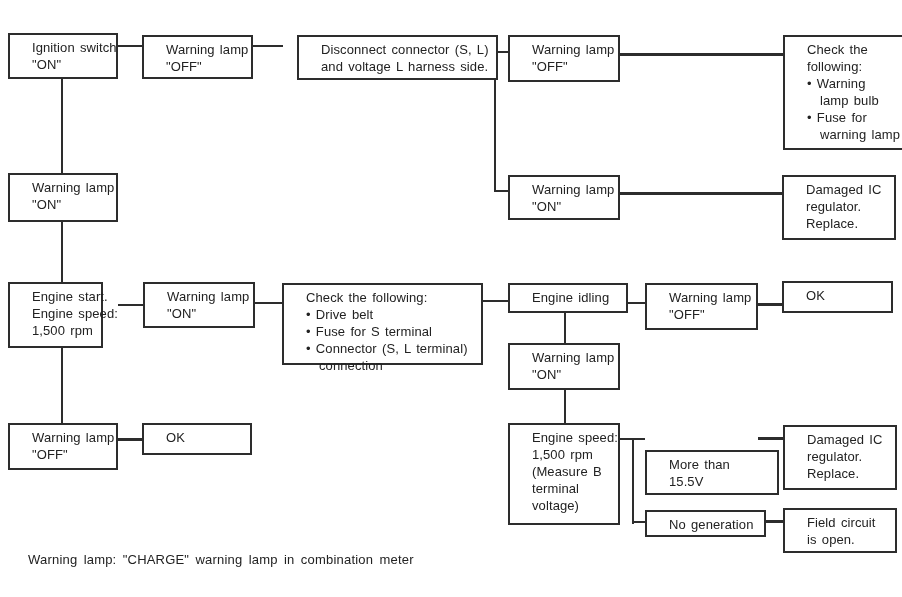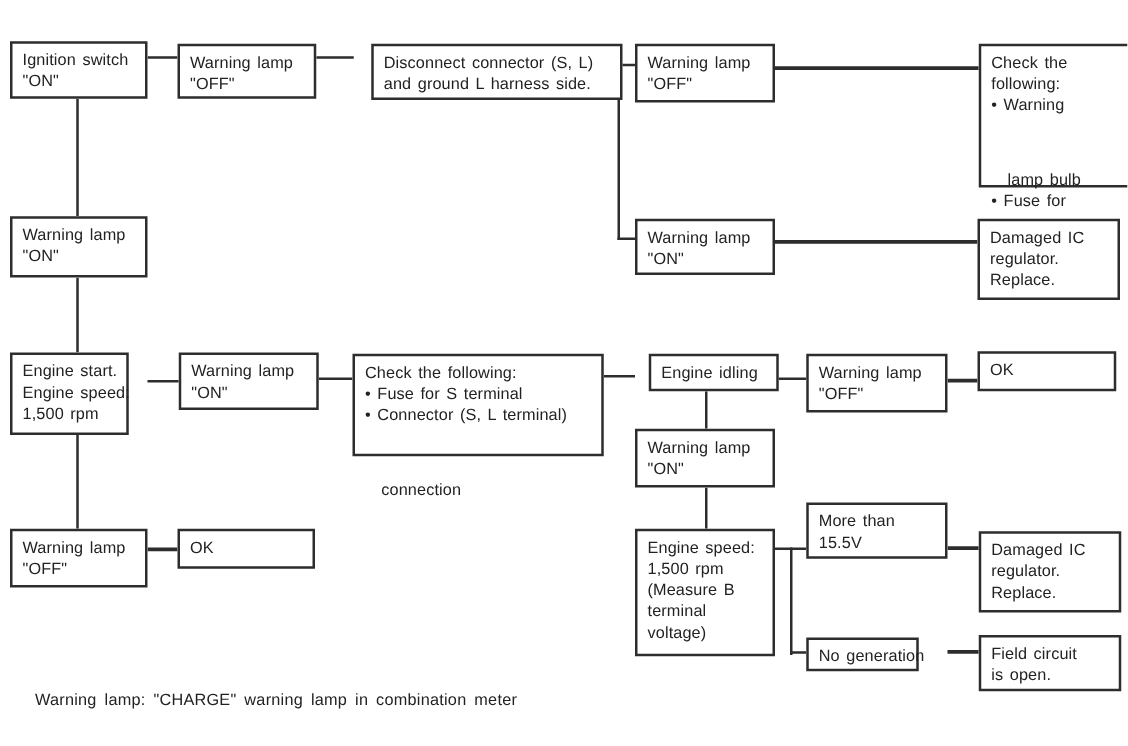--- a/index.html
+++ b/index.html
@@ -2,26 +2,26 @@
 <html><head>
 <meta charset="utf-8">
 <style>
   html, body { margin:0; padding:0; background:#ffffff; }
   .canvas {
     position:relative; width:902px; height:597px; background:#ffffff;
     font-family:"Liberation Sans", sans-serif; color:#222222; overflow:hidden;
   }
   .box {
     position:absolute; box-sizing:border-box; background:#ffffff;
-    border:2px solid #2d2d2d; padding:4px 8px;
+    border:2px solid #2d2d2d; padding:4px 22px;
     font-size:13px; line-height:17px; letter-spacing:.1px; word-spacing:1.5px;
     white-space:nowrap;
   }
   .ln { white-space:nowrap; }
-  .cont { padding-left:13px;margin-top:43px; }
+  .cont { padding-left:13px; }
   .conn { position:absolute; background:#2d2d2d; }
   .note {
     position:absolute; left:28px; top:552px;
     font-size:13px; letter-spacing:.2px; word-spacing:2.5px; color:#222222;
   }
 </style>
 </head>
 <body>
 
 <div class="canvas">
@@ -55,21 +55,21 @@
     <div class="ln">"ON"</div>
   </div>
 
   <div class="box" style="left:142px;top:35px;width:111px;height:44px">
     <div class="ln">Warning lamp</div>
     <div class="ln">"OFF"</div>
   </div>
 
   <div class="box" style="left:297px;top:35px;width:201px;height:45px">
     <div class="ln">Disconnect connector (S, L)</div>
-    <div class="ln">and ground L harness side.</div>
+    <div class="ln">and voltage L harness side.</div>
   </div>
 
   <div class="box" style="left:508px;top:35px;width:112px;height:47px">
     <div class="ln">Warning lamp</div>
     <div class="ln">"OFF"</div>
   </div>
 
   <div class="box" style="left:783px;top:35px;width:124px;height:115px">
     <div class="ln">Check the</div>
     <div class="ln">following:</div>
@@ -101,26 +101,27 @@
     <div class="ln">1,500 rpm</div>
   </div>
 
   <div class="box" style="left:143px;top:282px;width:112px;height:46px">
     <div class="ln">Warning lamp</div>
     <div class="ln">"ON"</div>
   </div>
 
   <div class="box" style="left:282px;top:283px;width:201px;height:82px">
     <div class="ln">Check the following:</div>
+    <div class="ln">• Drive belt</div>
     <div class="ln">• Fuse for S terminal</div>
     <div class="ln">• Connector (S, L terminal)</div>
     <div class="ln cont">connection</div>
   </div>
 
-  <div class="box" style="left:519px;top:283px;width:104px;height:30px">
+  <div class="box" style="left:508px;top:283px;width:120px;height:30px">
     <div class="ln">Engine idling</div>
   </div>
 
   <div class="box" style="left:645px;top:283px;width:113px;height:47px">
     <div class="ln">Warning lamp</div>
     <div class="ln">"OFF"</div>
   </div>
 
   <div class="box" style="left:782px;top:281px;width:111px;height:32px">
     <div class="ln">OK</div>
@@ -141,32 +142,32 @@
   </div>
 
   <div class="box" style="left:508px;top:423px;width:112px;height:102px">
     <div class="ln">Engine speed:</div>
     <div class="ln">1,500 rpm</div>
     <div class="ln">(Measure B</div>
     <div class="ln">terminal</div>
     <div class="ln">voltage)</div>
   </div>
 
-  <div class="box" style="left:645px;top:402px;width:113px;height:45px">
+  <div class="box" style="left:645px;top:450px;width:134px;height:45px">
     <div class="ln">More than</div>
     <div class="ln">15.5V</div>
   </div>
 
   <div class="box" style="left:783px;top:425px;width:114px;height:65px">
     <div class="ln">Damaged IC</div>
     <div class="ln">regulator.</div>
     <div class="ln">Replace.</div>
   </div>
 
-  <div class="box" style="left:645px;top:510px;width:90px;height:27px">
+  <div class="box" style="left:645px;top:510px;width:121px;height:27px">
     <div class="ln">No generation</div>
   </div>
 
   <div class="box" style="left:783px;top:508px;width:114px;height:45px">
     <div class="ln">Field circuit</div>
     <div class="ln">is open.</div>
   </div>
 
   <div class="note">Warning lamp: "CHARGE" warning lamp in combination meter</div>
 

